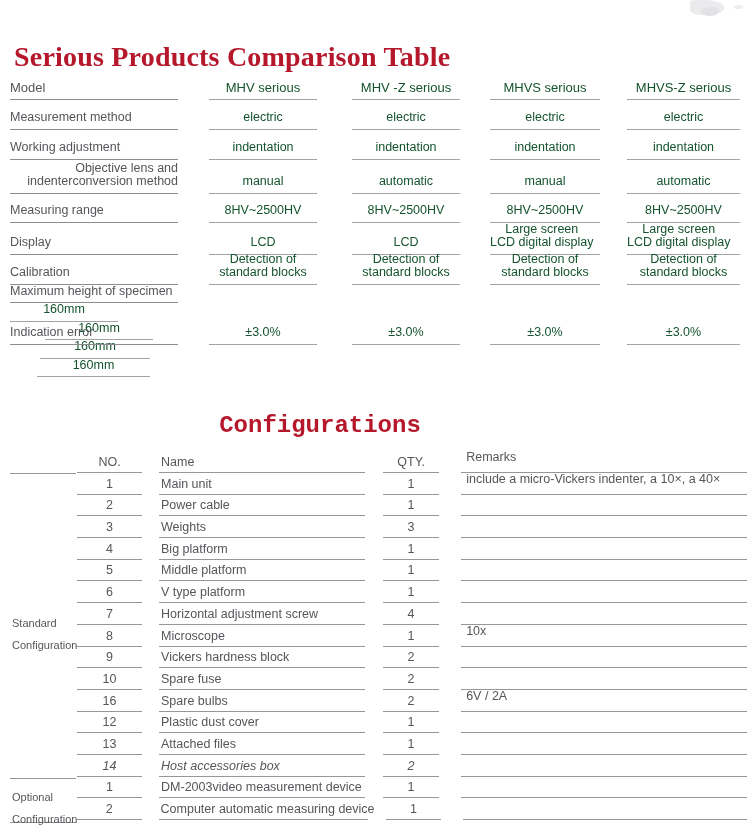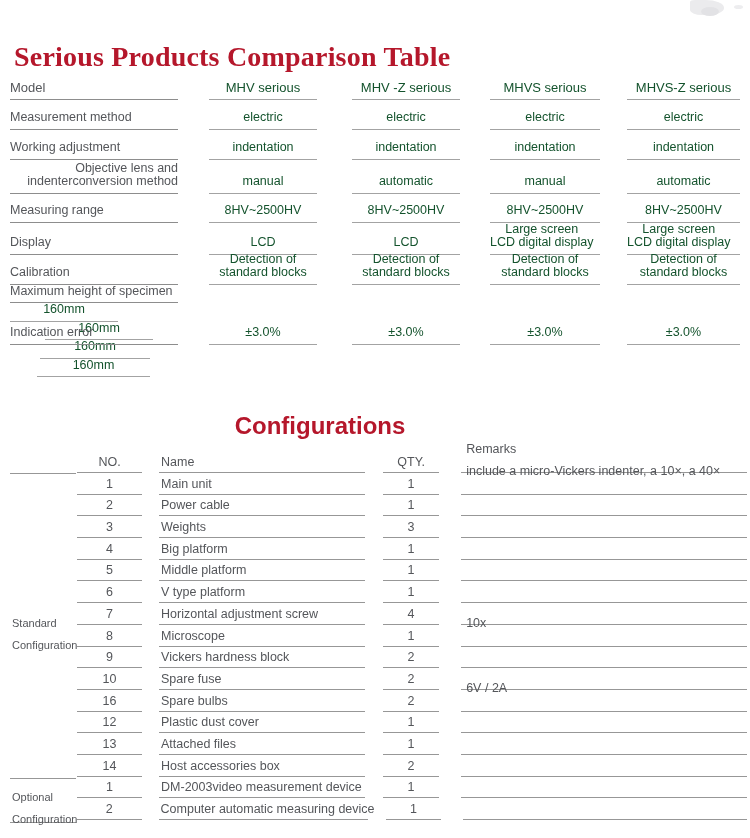--- a/index.html
+++ b/index.html
@@ -13,21 +13,21 @@
   .smudge.s2{left:701px;top:7px;width:18px;height:9px;background:#e2e2e5;border-radius:50%;}
   .smudge.s3{left:734px;top:5px;width:9px;height:4px;background:#ededef;border-radius:50%;}
 
   .title-comparison{
     position:absolute;left:14px;top:22px;
     font-family:"Liberation Serif", serif;font-weight:700;font-size:28px;
     color:#b5172b;letter-spacing:0.2px;
   }
   .title-config{
     position:absolute;left:0;top:396px;width:640px;text-align:center;
-    font-family:Liberation Sans, sans-serif;font-weight:700;font-size:24px;
+    font-family:Liberation Mono, monospace;font-weight:700;font-size:24px;
     color:#b5172b;
   }
 
   
   .cmp-table{position:absolute;left:10px;top:81px;width:730px;}
   .cmp-row{display:flex;}
   .cmp-label{
     width:168px;margin-right:31px;border-bottom:1px solid #8d8d8d;
     display:flex;align-items:flex-end;padding-bottom:4px;
     font-size:12.5px;line-height:13.5px;color:#54565a;text-align:right;
@@ -58,21 +58,21 @@
     display:flex;align-items:flex-end;padding-bottom:3px;padding-left:2px;
     font-size:12.5px;color:#54565a;white-space:nowrap;overflow:visible;
   }
   .cfg-qty{
     width:57px;margin-left:18px;border-bottom:1px solid #979797;
     display:flex;align-items:flex-end;justify-content:center;
     padding-bottom:3px;font-size:12.5px;color:#54565a;
   }
   .cfg-rem{
     width:285px;margin-left:22px;border-bottom:1px solid #979797;
-    display:flex;align-items:flex-end;padding-bottom:16px;padding-left:5px;
+    display:flex;align-items:flex-end;padding-bottom:8px;padding-left:5px;
     font-size:12.5px;color:#54565a;white-space:nowrap;overflow:visible;
   }
   
   .cfg-side{position:absolute;left:0;top:0;width:66px;}
   .side-head{height:22px;border-bottom:1px solid #979797;}
   .side-group{position:relative;border-bottom:1px solid #979797;}
   .side-group.g1{height:303.8px;}
   .side-group.g2{height:43.4px;}
   .side-label{
     position:absolute;left:2px;top:50%;transform:translateY(-50%);
@@ -251,21 +251,21 @@
         <div class="cfg-name">Plastic dust cover</div>
         <div class="cfg-qty">1</div>
         <div class="cfg-rem"></div>
       </div>
       <div class="cfg-row" style="height: 21.7px;">
         <div class="cfg-no">13</div>
         <div class="cfg-name">Attached files</div>
         <div class="cfg-qty">1</div>
         <div class="cfg-rem"></div>
       </div>
-      <div class="cfg-row" style="height: 21.7px;">
+      <div class="cfg-row" style="height: 21.7px; font-style: italic;">
         <div class="cfg-no">14</div>
         <div class="cfg-name">Host accessories box</div>
         <div class="cfg-qty">2</div>
         <div class="cfg-rem"></div>
       </div>
       <div class="cfg-row" style="height: 21.7px;">
         <div class="cfg-no">1</div>
         <div class="cfg-name">DM-2003video measurement device</div>
         <div class="cfg-qty">1</div>
         <div class="cfg-rem"></div>

